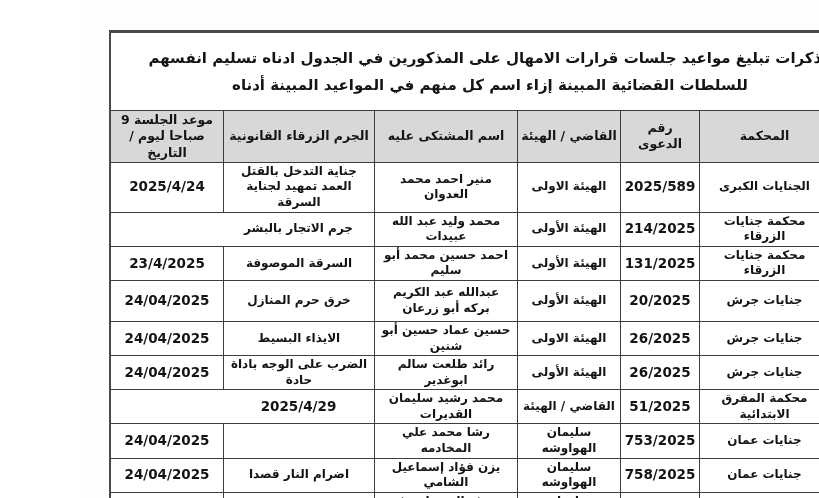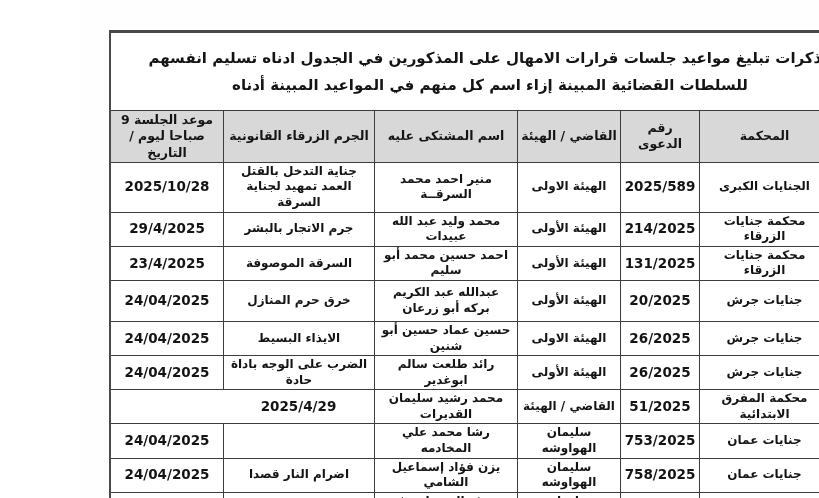--- a/index.html
+++ b/index.html
@@ -76,33 +76,32 @@
       <div class="cell">اسم المشتكى عليه</div>
       <div class="cell">الجرم الزرقاء القانونية</div>
       <div class="cell">موعد الجلسة 9 صباحا ليوم / التاريخ</div>
     </div>
 
     <div class="grid row h42">
       <div class="cell">1</div>
       <div class="cell">الجنايات الكبرى</div>
       <div class="cell ltr">2025/589</div>
       <div class="cell">الهيئة الاولى</div>
-      <div class="cell">منير احمد محمد السرقــة</div>
+      <div class="cell">منير احمد محمد العدوان</div>
       <div class="cell">جناية التدخل بالقتل العمد تمهيد لجناية السرقة</div>
-      <div class="cell ltr">2025/10/28</div>
+      <div class="cell ltr">2025/4/24</div>
     </div>
 
     <div class="grid row h22">
       <div class="cell">2</div>
       <div class="cell">محكمة جنايات الزرقاء</div>
       <div class="cell ltr">214/2025</div>
       <div class="cell">الهيئة الأولى</div>
       <div class="cell">محمد وليد عبد الله عبيدات</div>
       <div class="cell">جرم الاتجار بالبشر</div>
-      <div class="cell ltr">29/4/2025</div>
     </div>
 
     <div class="grid row h22">
       <div class="cell">3</div>
       <div class="cell">محكمة جنايات الزرقاء</div>
       <div class="cell ltr">131/2025</div>
       <div class="cell">الهيئة الأولى</div>
       <div class="cell">احمد حسين محمد أبو سليم</div>
       <div class="cell">السرقة الموصوفة</div>
       <div class="cell ltr">23/4/2025</div>

